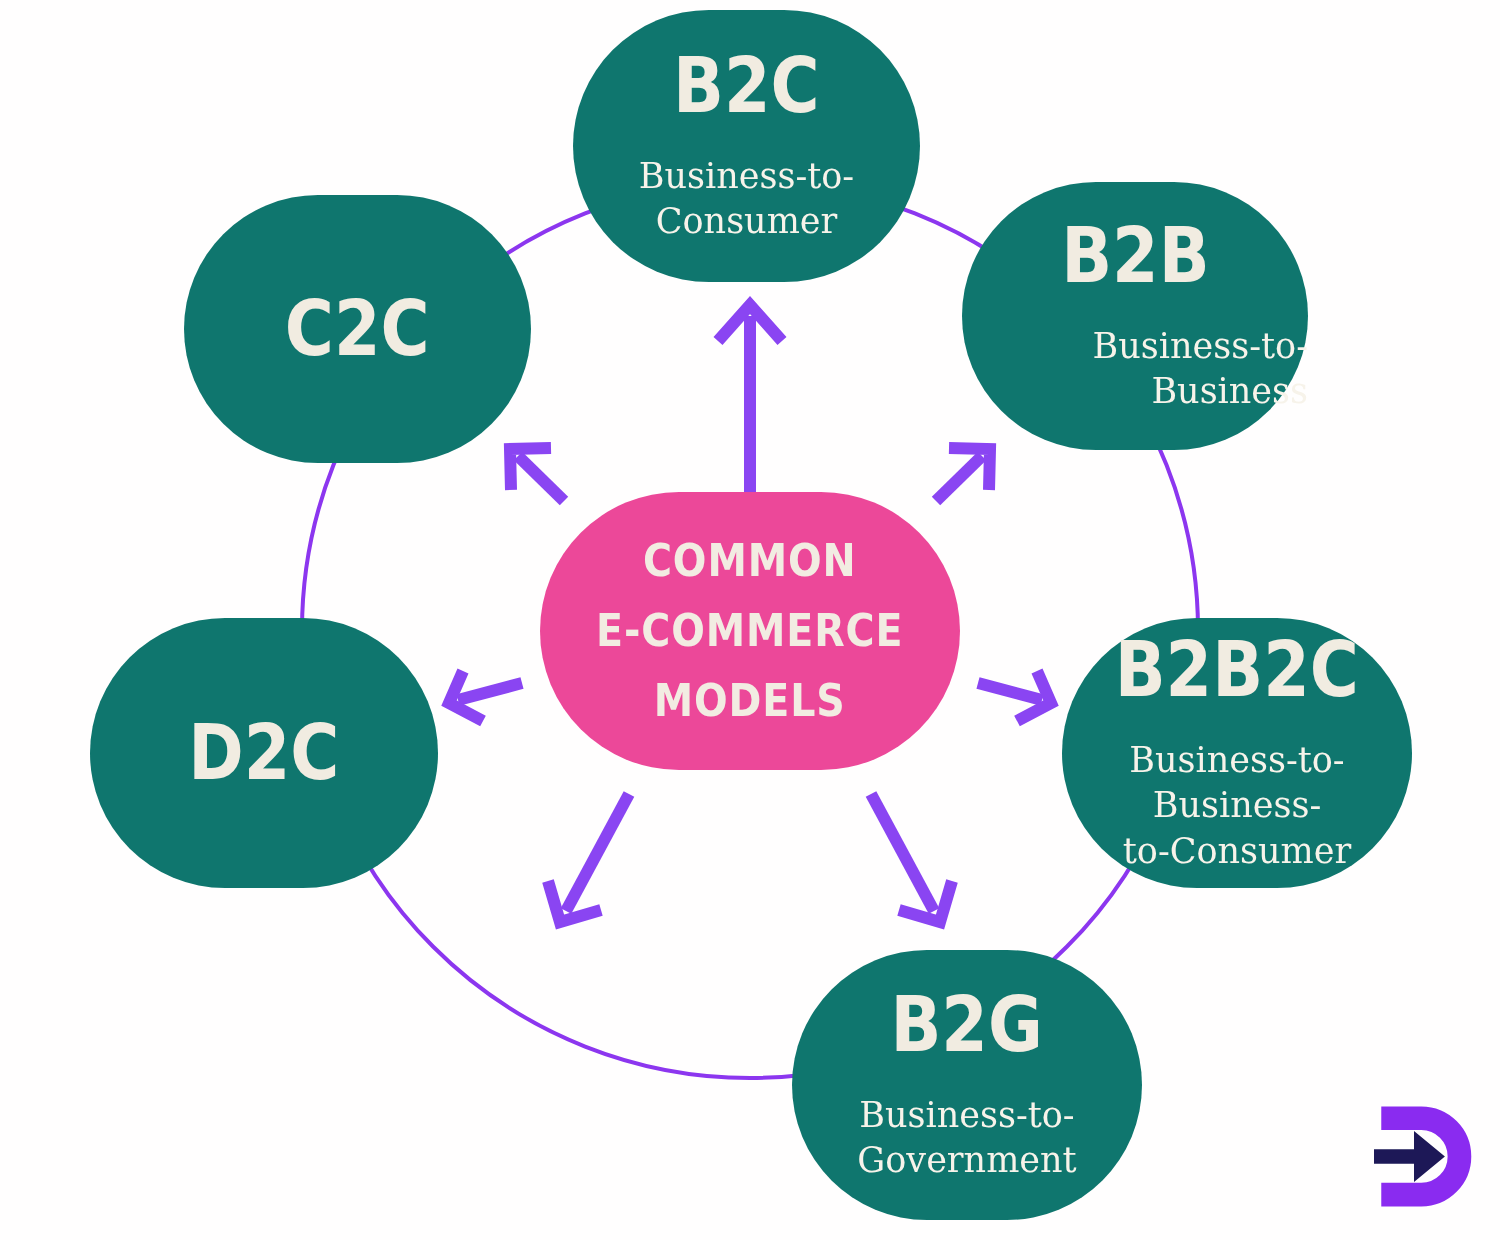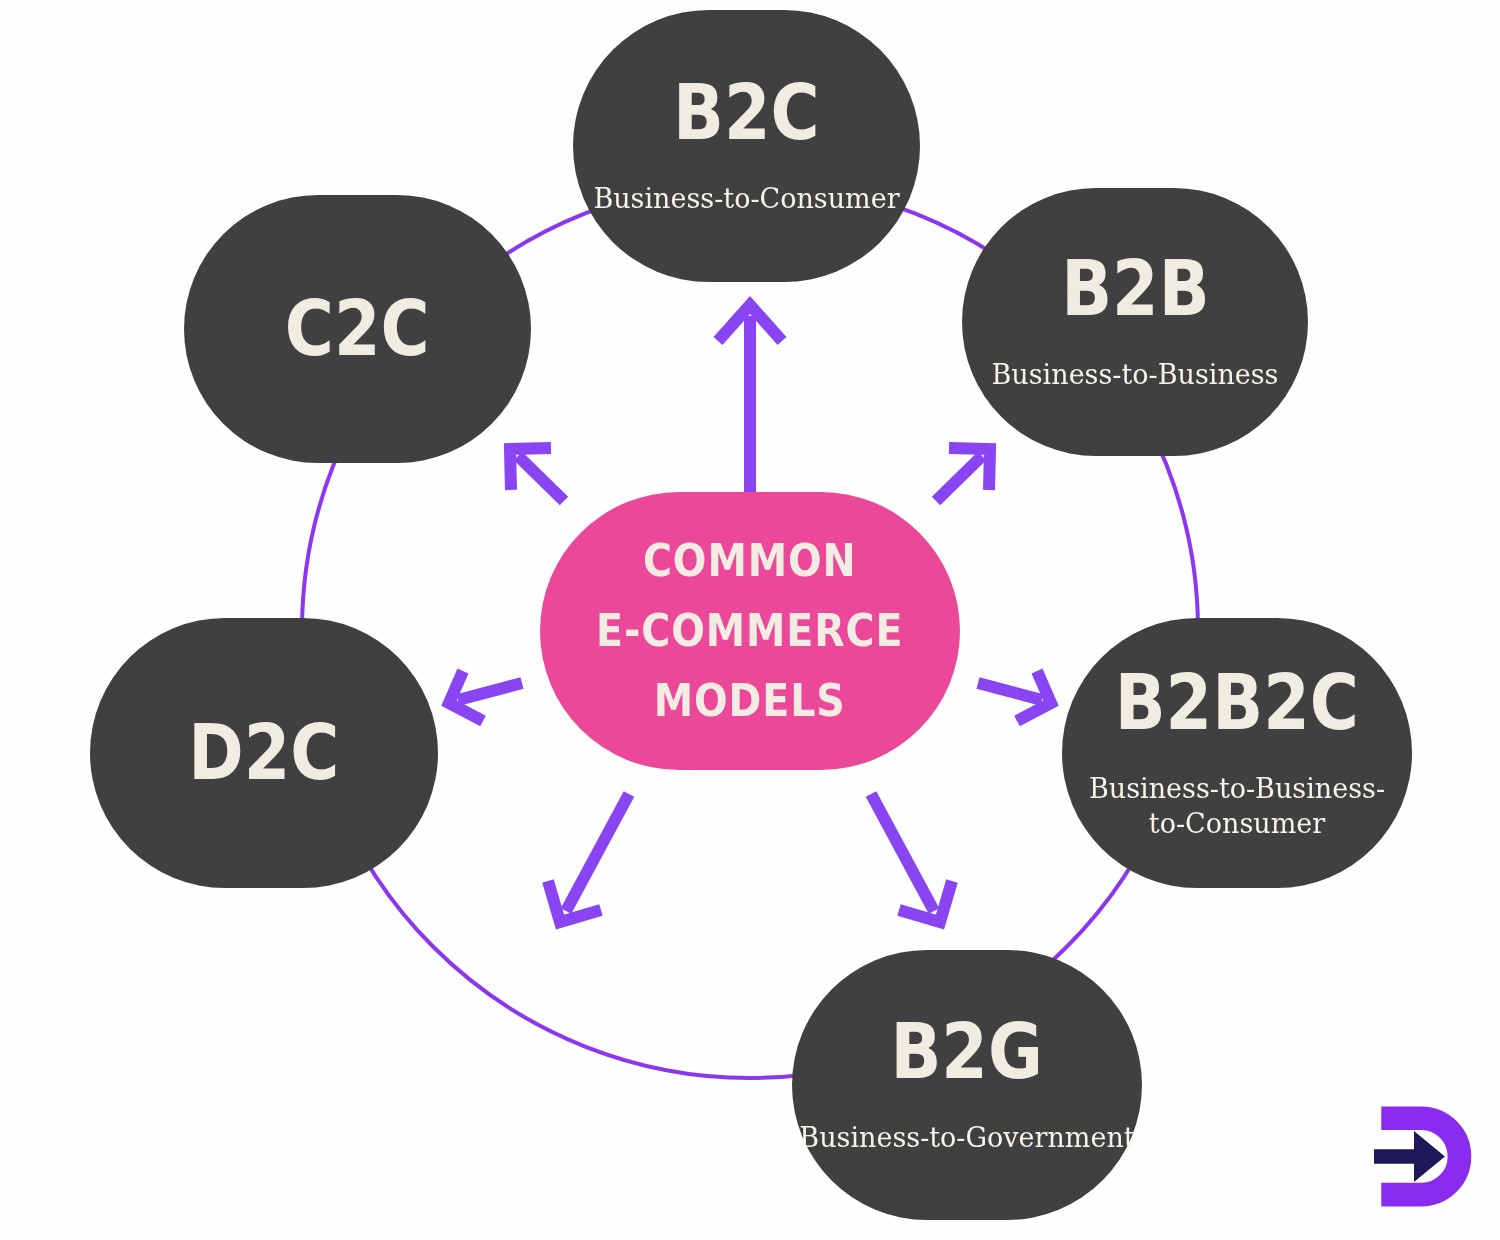--- a/index.html
+++ b/index.html
@@ -8,41 +8,41 @@
     width:1500px;height:1240px;
     background:#fffefe;
     overflow:hidden;
     font-family:"DejaVu Sans", sans-serif;
   }
   .connector-layer{
     position:absolute;left:0;top:0;width:1500px;height:1240px;z-index:0;
   }
   .node{
     position:absolute;z-index:2;
-    background:#404040;
+    background:#0f766e;
     border-radius:999px;
     display:flex;flex-direction:column;align-items:center;justify-content:center;
     text-align:center;
     color:#f1ece1;
   }
   .node-abbr{
     font-family:"DejaVu Sans", sans-serif;
     font-weight:800;
     font-size:76px;
     line-height:1;
     letter-spacing:0px;
     transform:scaleX(.88);
     transform-origin:center;
     color:#f1ece1;
     white-space:nowrap;
   }
   .node-full{
     margin-top:30px;
     font-family:"DejaVu Serif", serif;
-    font-size:27px;
+    font-size:35px;
     line-height:1.3;
     color:#f7f3ea;
     white-space:pre-line;
   }
   .center-bubble{
     position:absolute;z-index:2;
     left:540px;top:492px;width:420px;height:278px;
     background:#ec4899;
     border-radius:999px;
     display:flex;align-items:center;justify-content:center;
@@ -55,21 +55,21 @@
     line-height:70px;
     transform:scaleX(.88);
     transform-origin:center;
     color:#f2ece2;
     white-space:pre-line;
     letter-spacing:1px;
   }
   
   .node-b2c  {left:573px; top:10px;  width:347px;height:272px;}
   .node-c2c  {left:184px; top:195px; width:347px;height:268px;}
-  .node-b2b  {left:962px; top:188px; width:346px;height:268px;}
+  .node-b2b  {left:962px; top:182px; width:346px;height:268px;text-align:right;}
   .node-d2c  {left:90px;  top:618px; width:348px;height:270px;text-align:center;}
   .node-b2b2c{left:1062px;top:618px; width:350px;height:270px;justify-content:center;}
   .node-c2b  {left:363px; top:950px; width:346px;height:270px;}
   .node-b2g  {left:792px; top:950px; width:350px;height:270px;}
   .logo{
     position:absolute;z-index:3;
     left:1374px;top:1098px;width:100px;height:116px;
   }
 </style>
 </head>

